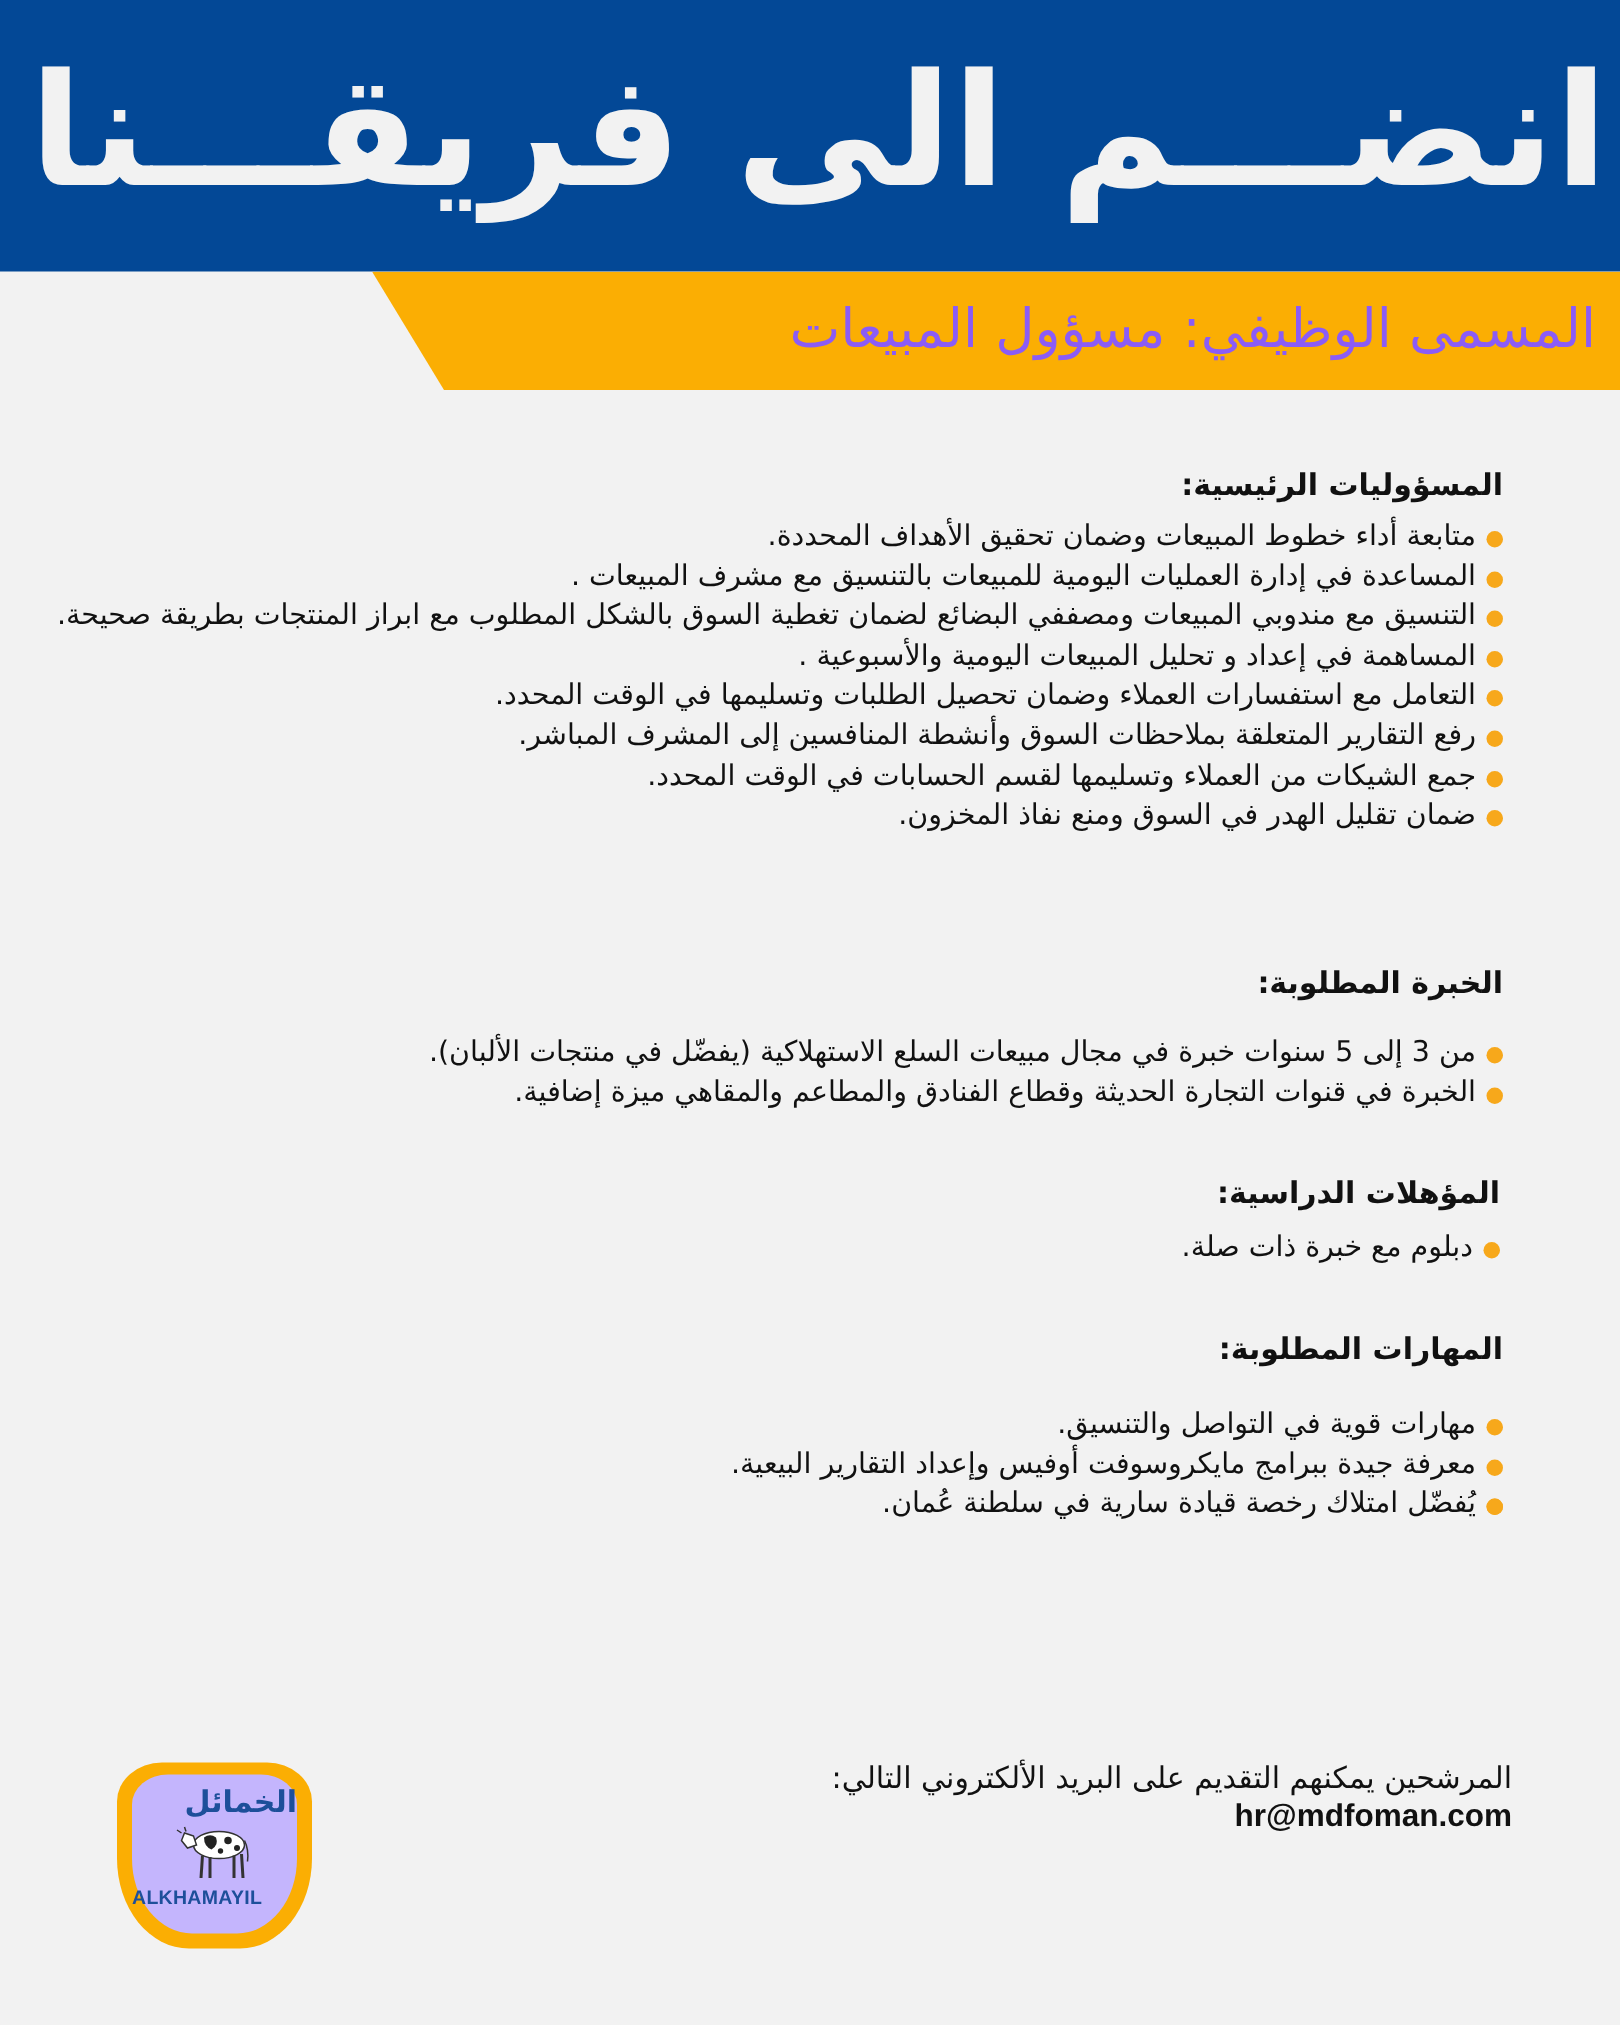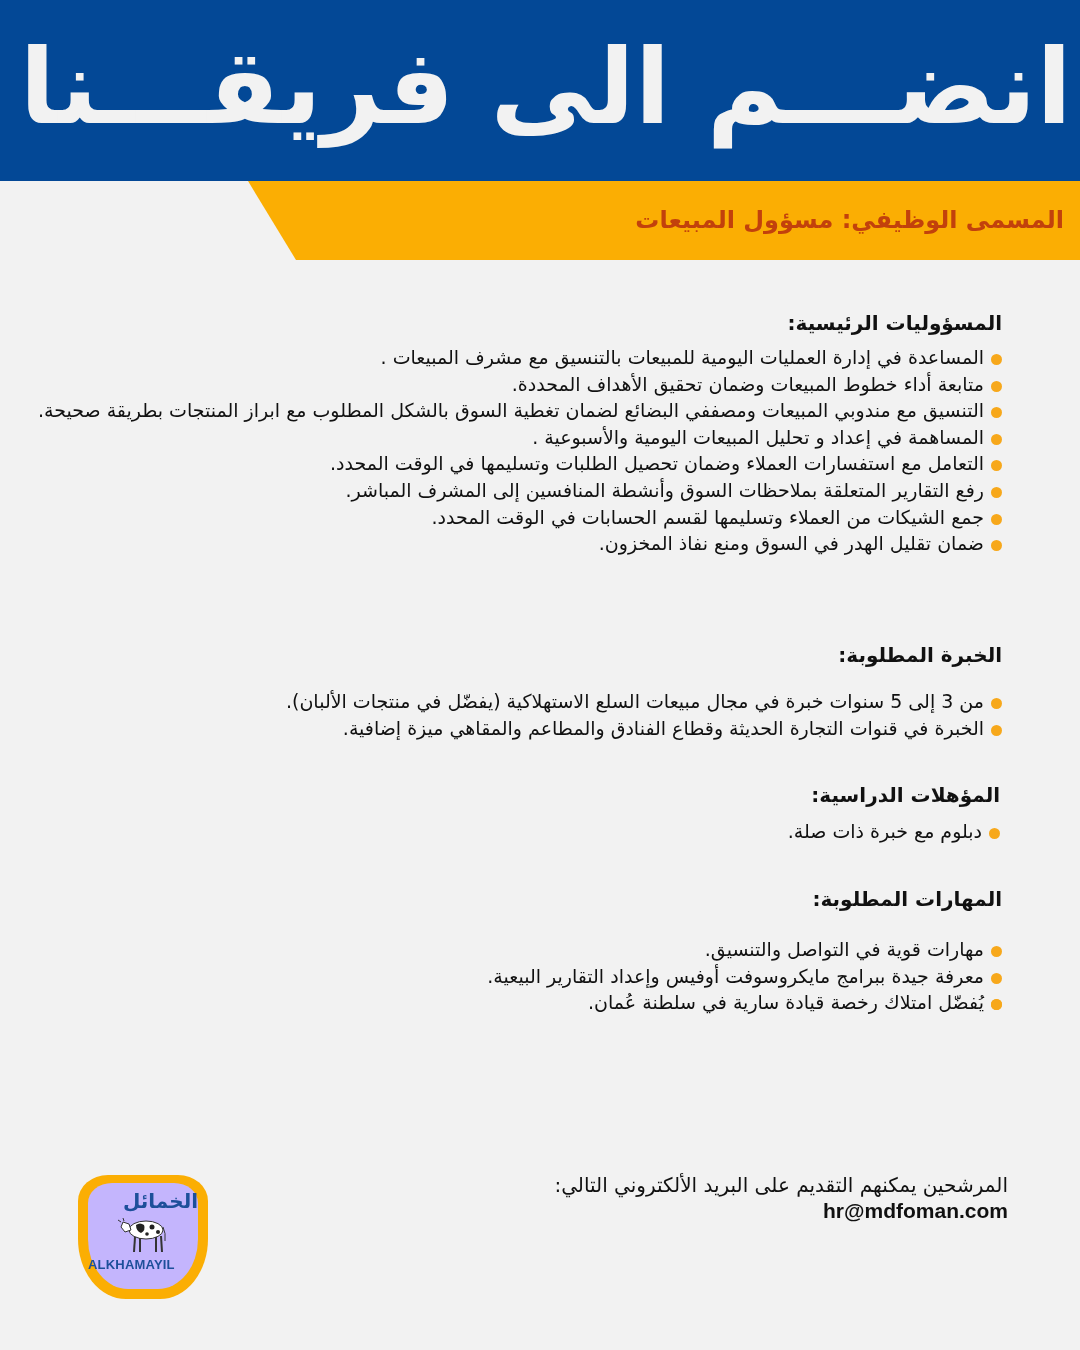--- a/index.html
+++ b/index.html
@@ -24,22 +24,22 @@
     white-space: nowrap;
   }
   .banner {
     position: absolute; left: 0; top: 181px; width: 1080px; height: 79px;
     background: #fbae03;
     clip-path: polygon(248px 0, 1080px 0, 1080px 79px, 296px 79px);
   }
   .banner-text {
     position: absolute; right: 16px; top: 190px; height: 60px;
     direction: rtl;
-    color: #c2410c;
-    font-size: 24px; font-weight: bold; line-height: 60px;
+    color: #8b5cf6;
+    font-size: 36px; font-weight: normal; line-height: 60px;
     white-space: nowrap;
   }
   .section-title {
     font-size: 20px; font-weight: bold; color: #111;
     line-height: 30px; margin: 0;
   }
   ul.bullets { list-style: none; margin: 0; padding: 0; }
   ul.bullets li {
     font-size: 19px; line-height: 26.6px; color: #111;
     position: relative; padding-right: 18px;
@@ -92,22 +92,22 @@
 <div class="header">
   <div class="header-title">انضـــم الى فريقـــنا</div>
 </div>
 
 <div class="banner"></div>
 <div class="banner-text">المسمى الوظيفي: مسؤول المبيعات</div>
 
 <div class="sec1">
   <h2 class="section-title">المسؤوليات الرئيسية:</h2>
   <ul class="bullets">
+    <li><span class="dot"></span><span>متابعة أداء خطوط المبيعات وضمان تحقيق الأهداف المحددة.</span></li>
     <li><span class="dot"></span><span>المساعدة في إدارة العمليات اليومية للمبيعات بالتنسيق مع مشرف المبيعات .</span></li>
-    <li><span class="dot"></span><span>متابعة أداء خطوط المبيعات وضمان تحقيق الأهداف المحددة.</span></li>
     <li><span class="dot"></span><span>التنسيق مع مندوبي المبيعات ومصففي البضائع لضمان تغطية السوق بالشكل المطلوب مع ابراز المنتجات بطريقة صحيحة.</span></li>
     <li><span class="dot"></span><span>المساهمة في إعداد و تحليل المبيعات اليومية والأسبوعية .</span></li>
     <li><span class="dot"></span><span>التعامل مع استفسارات العملاء وضمان تحصيل الطلبات وتسليمها في الوقت المحدد.</span></li>
     <li><span class="dot"></span><span>رفع التقارير المتعلقة بملاحظات السوق وأنشطة المنافسين إلى المشرف المباشر.</span></li>
     <li><span class="dot"></span><span>جمع الشيكات من العملاء وتسليمها لقسم الحسابات في الوقت المحدد.</span></li>
     <li><span class="dot"></span><span>ضمان تقليل الهدر في السوق ومنع نفاذ المخزون.</span></li>
   </ul>
 </div>
 
 <div class="sec2">

